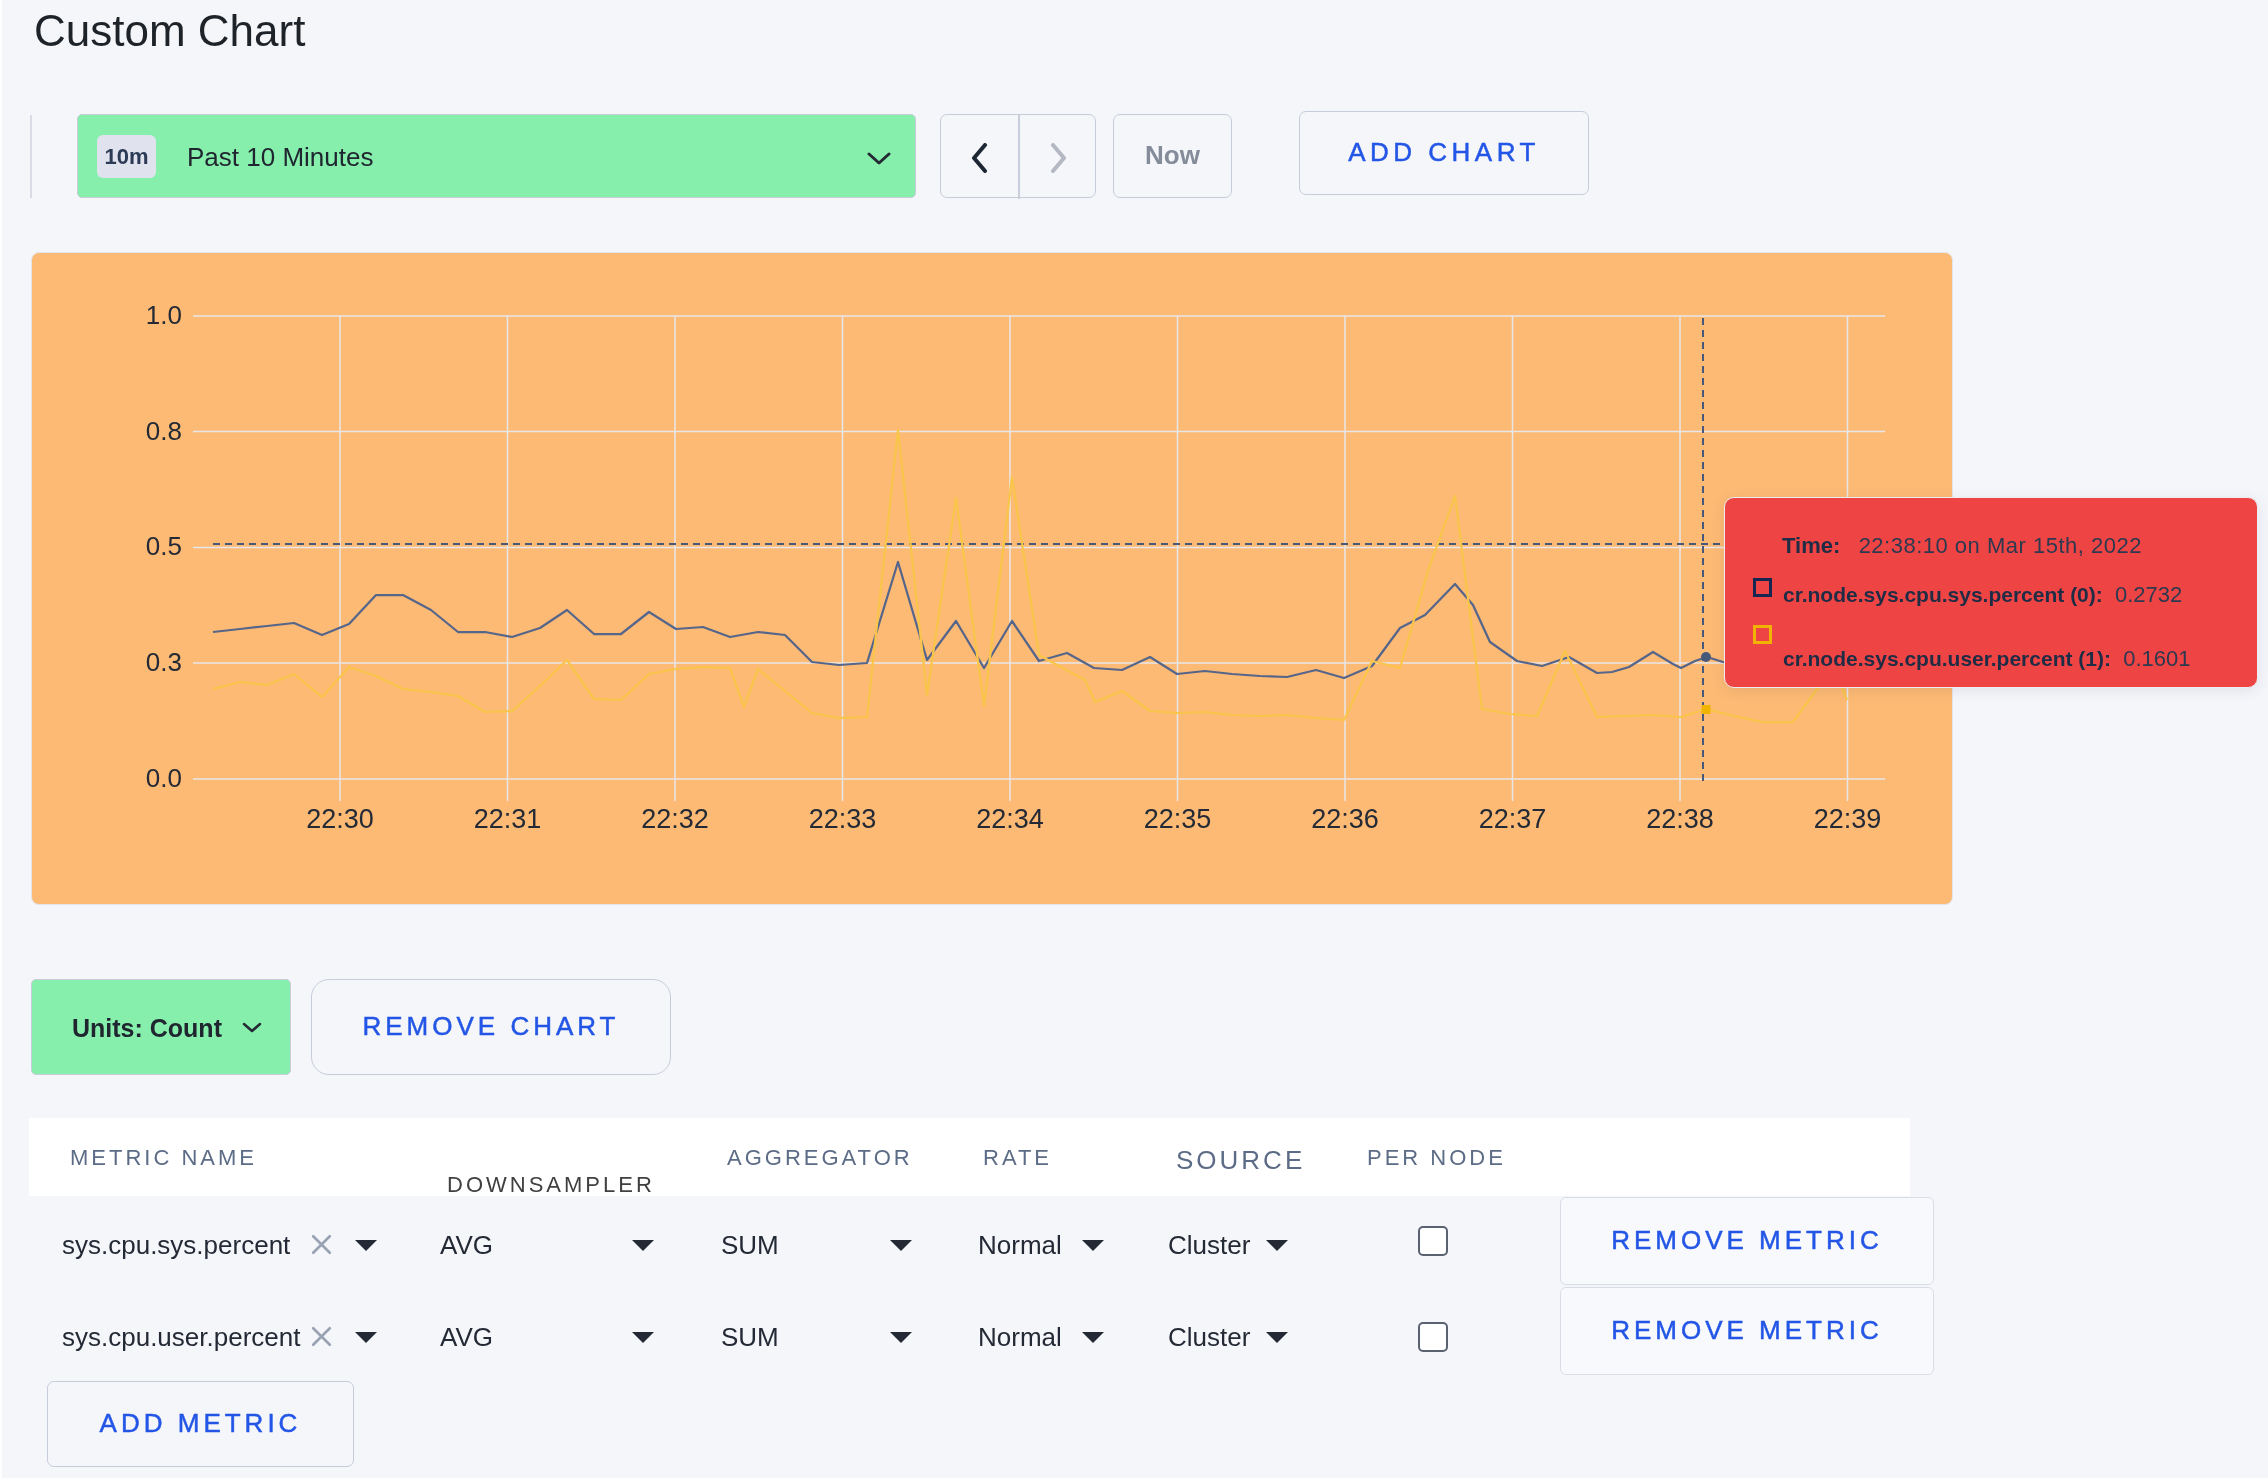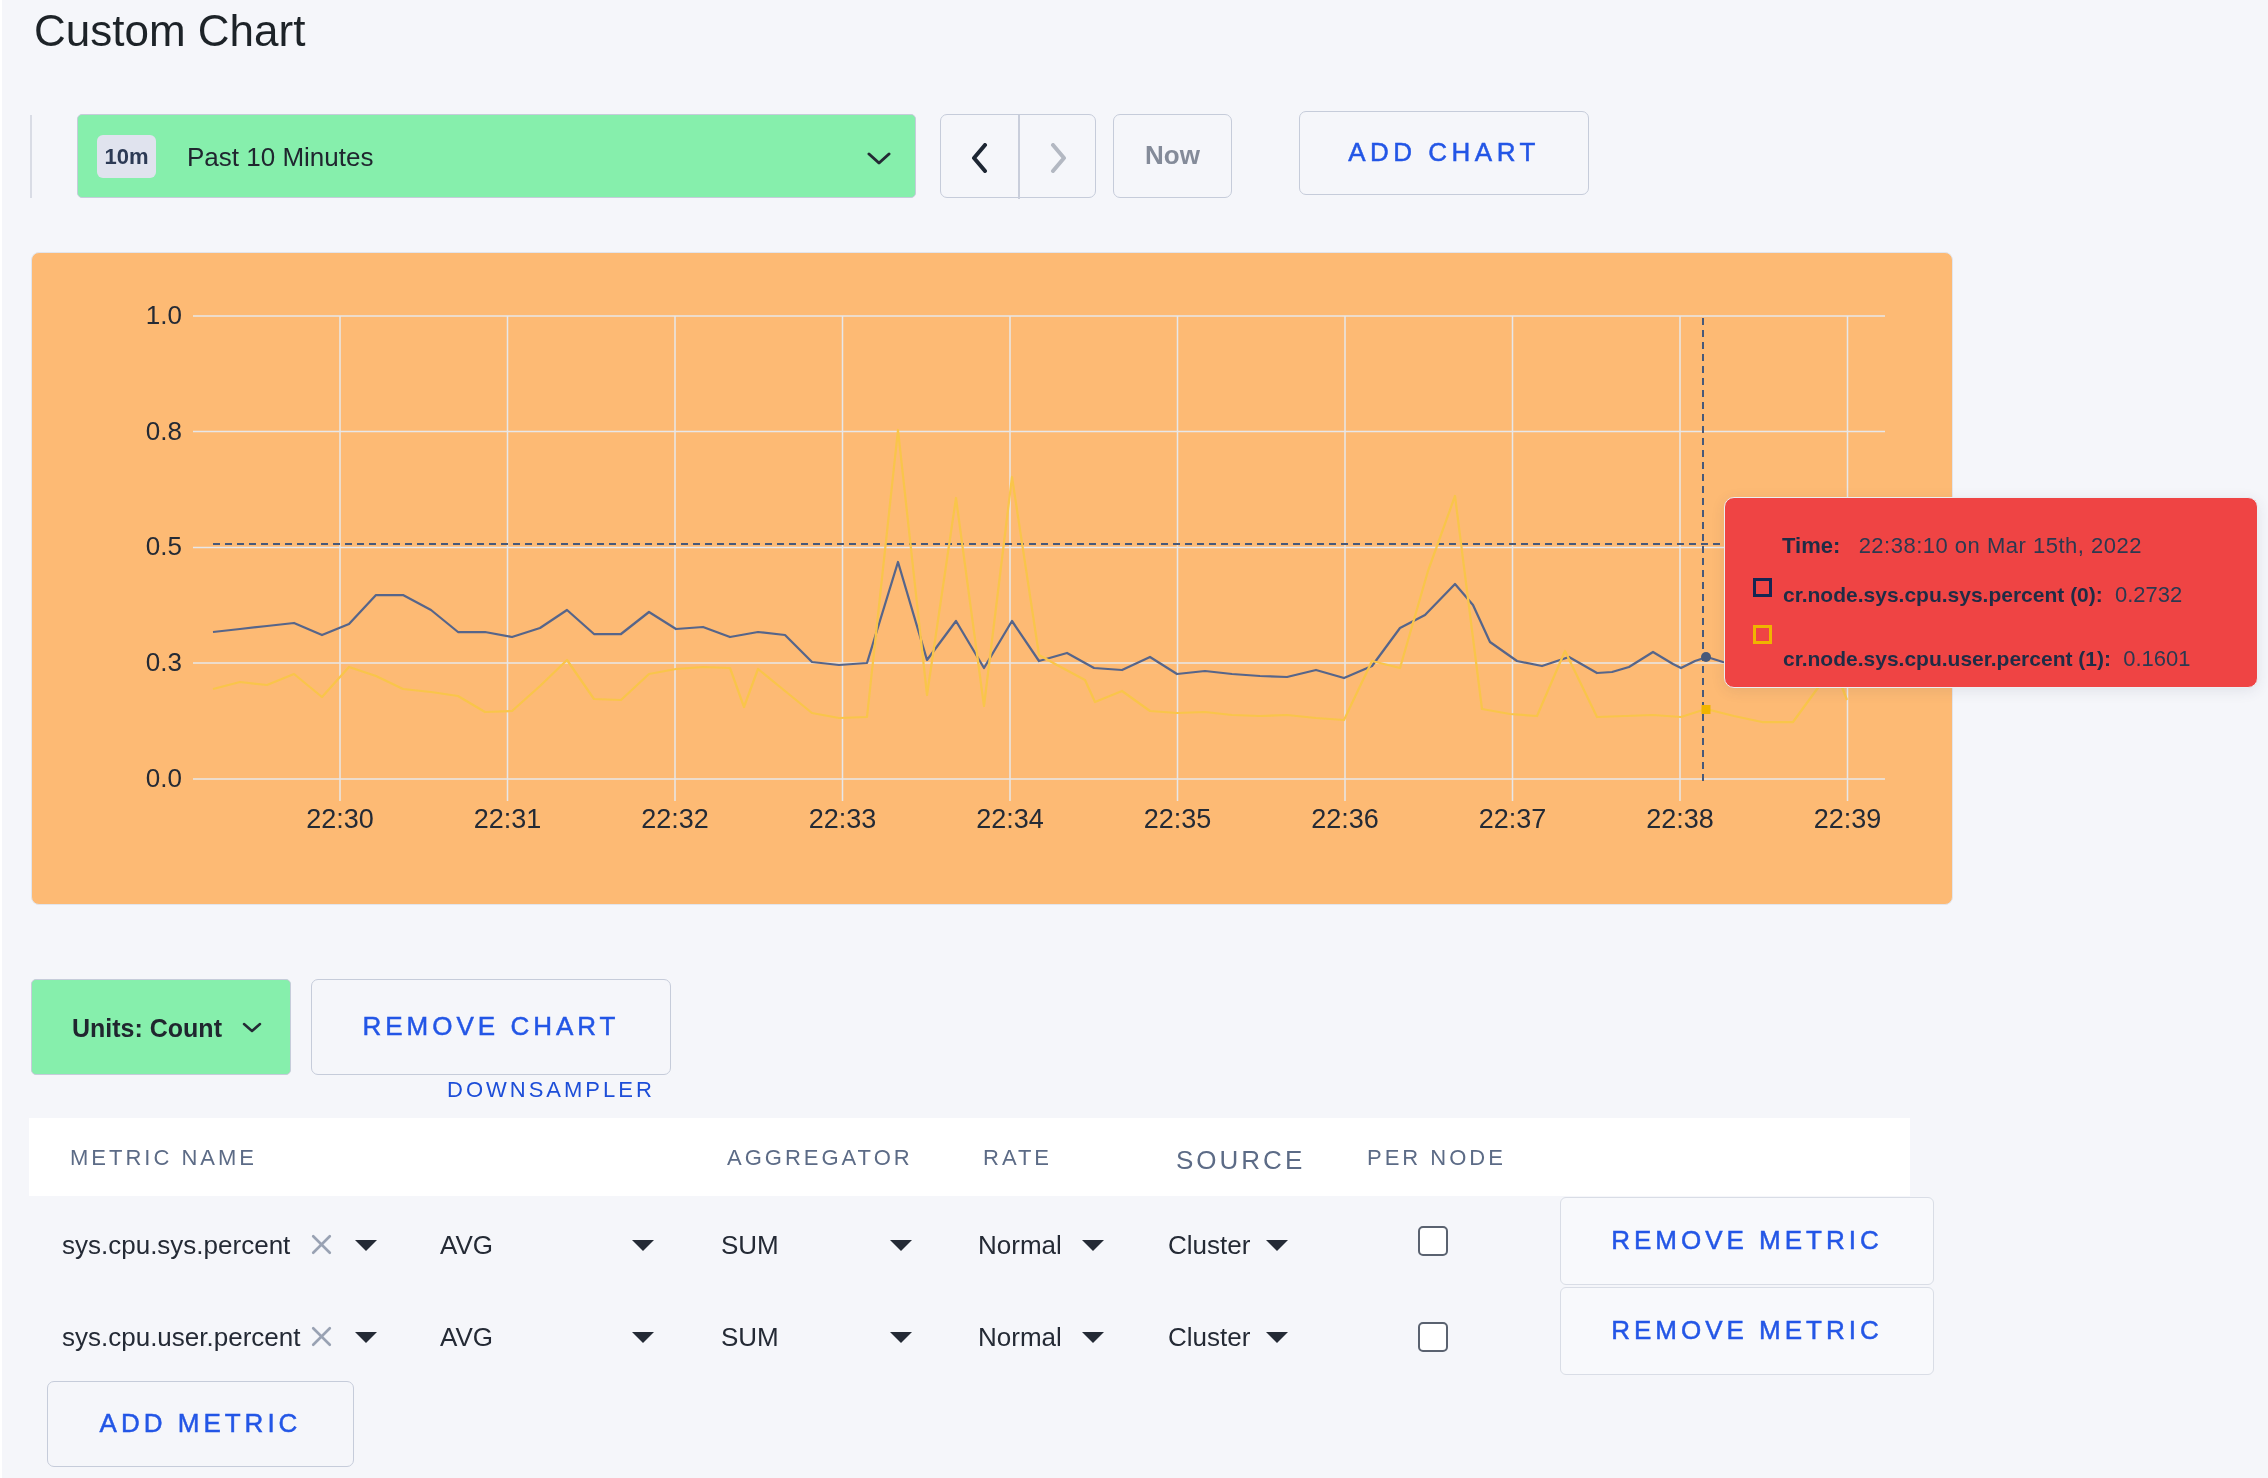--- a/index.html
+++ b/index.html
@@ -101,25 +101,25 @@
   <div class="abs" style="left:28px; top:127px; width:19px; height:19px; border:3.5px solid #f0b400;"></div>
   <div class="abs" style="left:58px; top:148px; font-size:22px; color:#2c3950;"><span style="font-weight:bold; color:#1f2c45; font-size:21px;">cr.node.sys.cpu.user.percent (1):</span>&nbsp; 0.1601</div>
 </div>
 
 <div class="abs btn btnw" style="left:31px; top:979px; width:260px; height:96px; border-radius:5px;padding-left:45px;">
   <div class="abs" style="left:40px; top:0; height:96px; line-height:96px; font-size:25px; font-weight:bold; color:#20262f;">Units: Count</div>
   <svg class="abs" style="left:210px; top:42px;" width="20" height="12" viewBox="0 0 20 12">
       <polyline points="2,2 10,9 18,2" fill="none" stroke="#242a35" stroke-width="2.5" stroke-linecap="round" stroke-linejoin="round"></polyline>
     </svg>
 </div>
-<div class="abs btn bluetext" style="left:311px; top:979px; width:360px; height:96px; text-align:center; line-height:93px; font-size:26px; letter-spacing:4px;">REMOVE CHART</div>
+<div class="abs btn bluetext" style="left:311px; top:979px; width:360px; height:96px; text-align:center; line-height:93px; font-size:26px; letter-spacing:4px;border-radius:18px;">REMOVE CHART</div>
 
 <div class="abs" style="left:29px; top:1118px; width:1881px; height:78px; background:#fff;"></div>
 <div class="abs" style="left:70px; top:1145px; font-size:22px; letter-spacing:3px; color:#5c6b86;">METRIC NAME</div>
-<div class="abs" style="left:447px; top:1077px; font-size:22px; letter-spacing:3px; color:#1d4ed8;">DOWNSAMPLER</div>
+<div class="abs" style="left:447px; top:1172px; font-size:22px; letter-spacing:3px; color:#404040;">DOWNSAMPLER</div>
 <div class="abs" style="left:727px; top:1145px; font-size:22px; letter-spacing:3px; color:#5c6b86;">AGGREGATOR</div>
 <div class="abs" style="left:983px; top:1145px; font-size:22px; letter-spacing:3px; color:#5c6b86;">RATE</div>
 <div class="abs" style="left:1176px; top:1145px; font-size:26px; letter-spacing:3px; color:#5c6b86;">SOURCE</div>
 <div class="abs" style="left:1367px; top:1145px; font-size:22px; letter-spacing:3px; color:#5c6b86;">PER NODE</div>
 
 <div class="abs" style="left:62px; top:1230px; font-size:26px;">sys.cpu.sys.percent</div>
 <svg class="abs" style="left:311px; top:1234px;" width="21" height="21" viewBox="0 0 19 19">
     <g stroke="#99a2b3" stroke-width="2.4" stroke-linecap="round">
       <line x1="2" y1="2" x2="17" y2="17"></line>
       <line x1="17" y1="2" x2="2" y2="17"></line>

